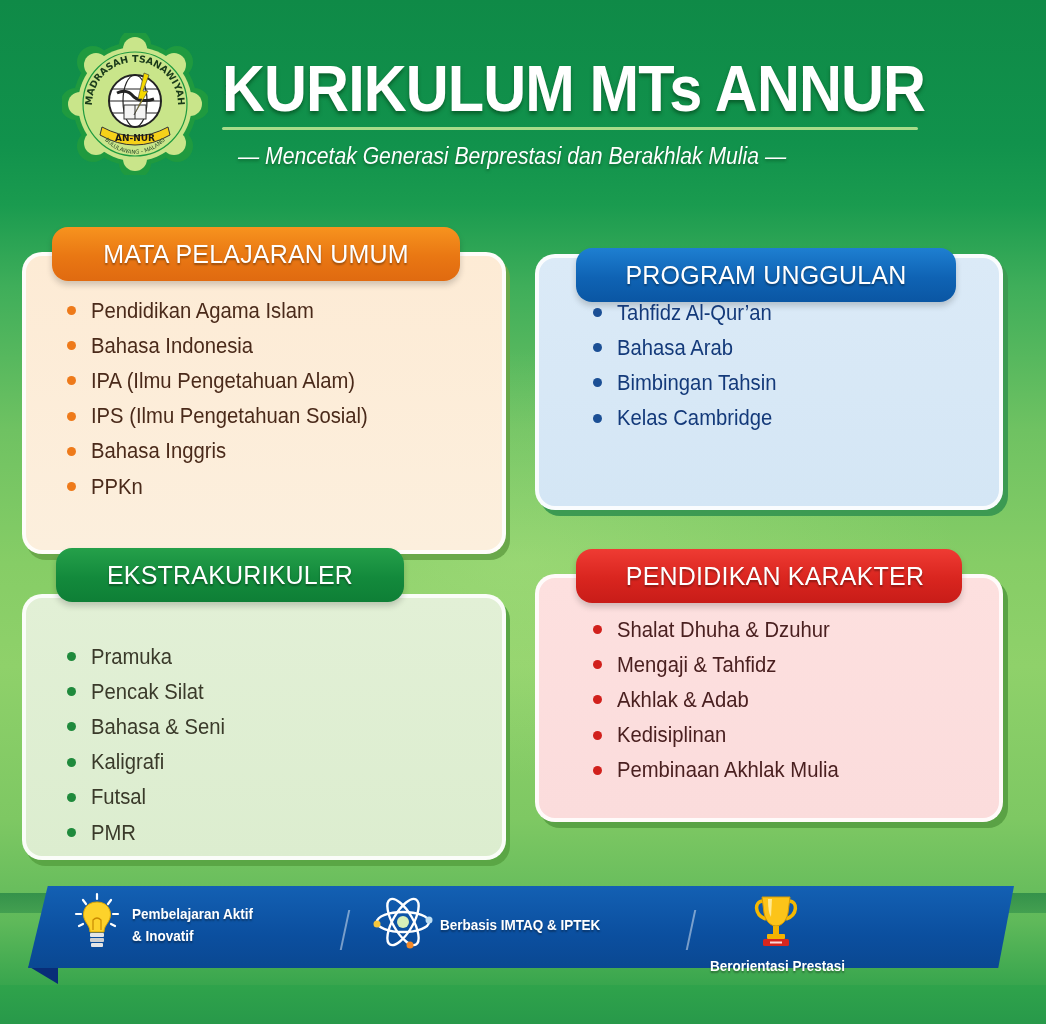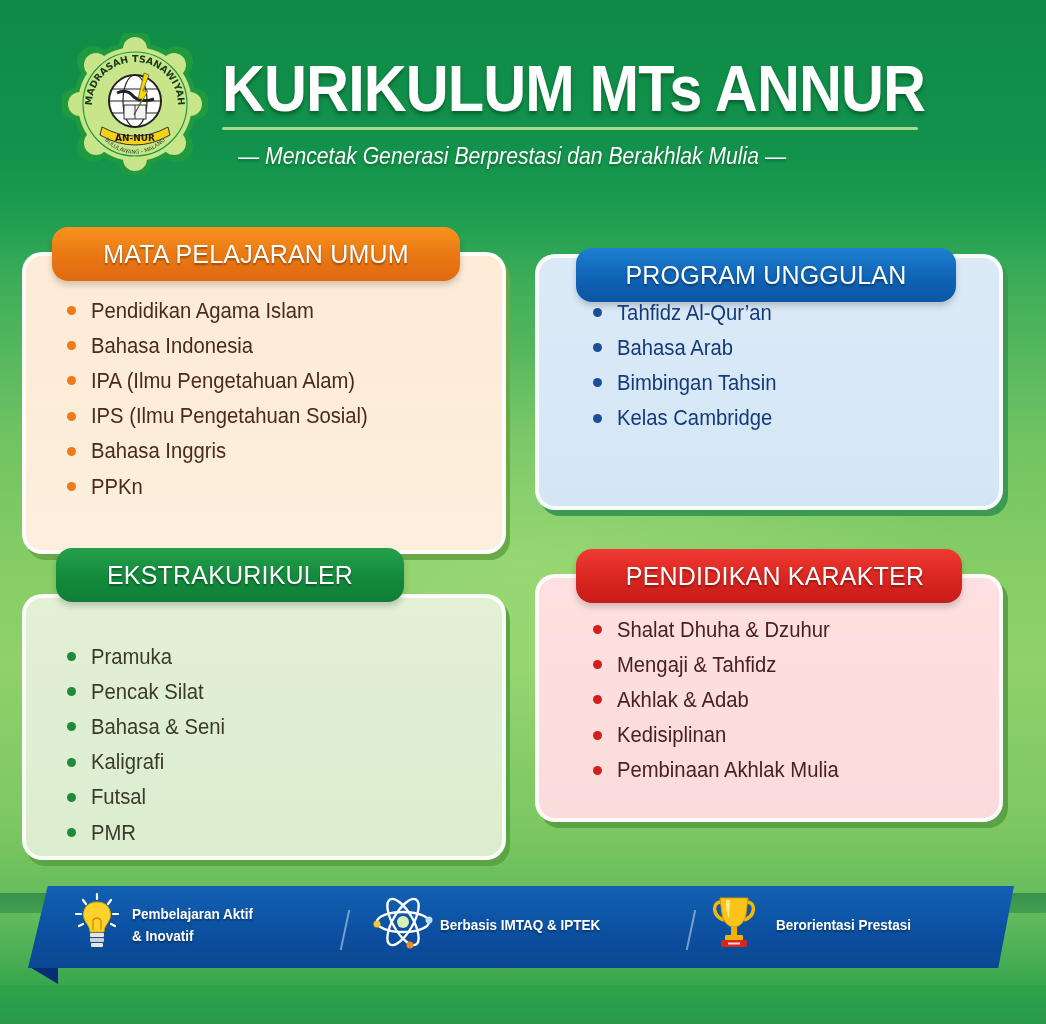--- a/index.html
+++ b/index.html
@@ -121,21 +121,21 @@
   }
   .feat {
     position: absolute; display: flex; align-items: center;
     color: #ffffff; font-family: "Liberation Sans", sans-serif; font-weight: 700;
     font-size: 15px; line-height: 22px;
     text-shadow: 0 2px 2px rgba(0,0,0,0.35);
   }
   .feat-text { transform: scaleX(0.9); transform-origin: left center; white-space: nowrap; }
   #feat-1 { left: 74px; top: 893px; height: 64px; }
   #feat-2 { left: 372px; top: 893px; height: 64px; }
-  #feat-3 { left: 710px; top: 893px; height: 64px; }
+  #feat-3 { left: 710px; top: 893px; height: 64px; flex-direction: column; }
   .feat-icon { flex: none; margin-right: 12px; }
   .divider {
     position: absolute; top: 910px; width: 2px; height: 40px;
     background: rgba(255,255,255,0.45); transform: skewX(-12deg);
   }
 </style>
 </head>
 <body>
 
 <div class="bg-glow"></div>

